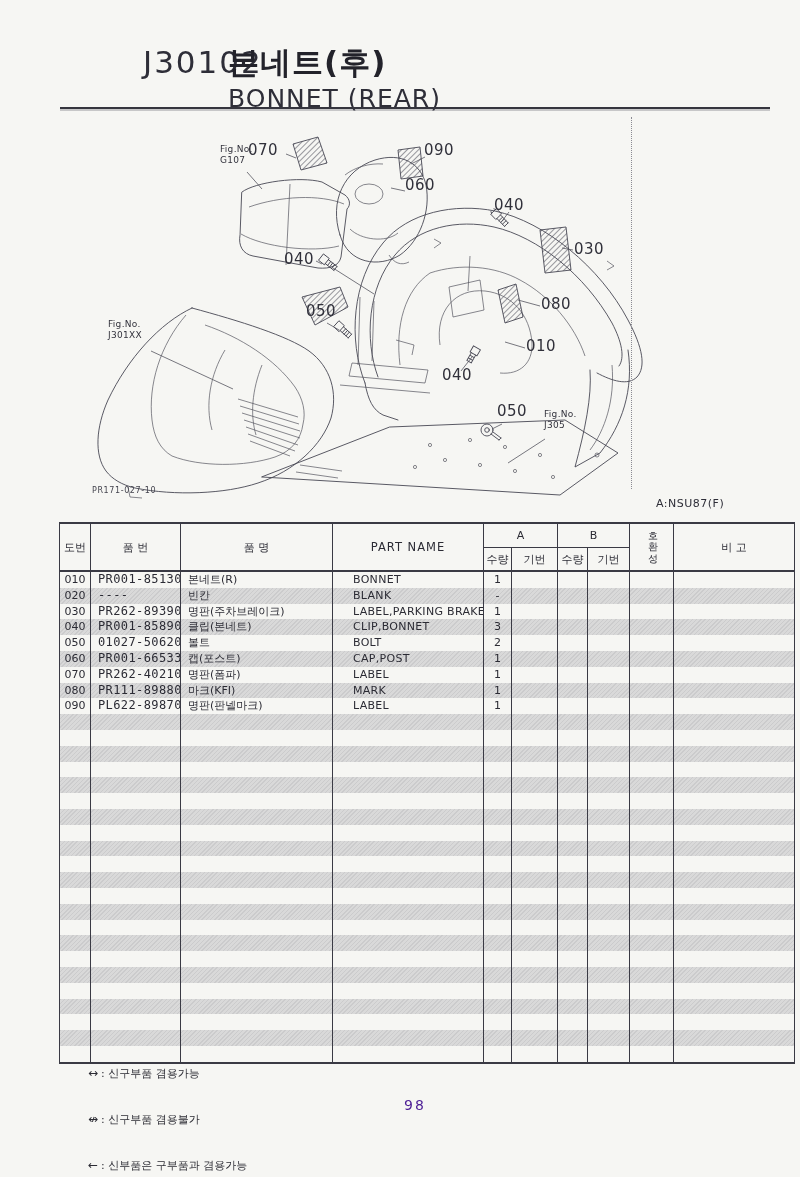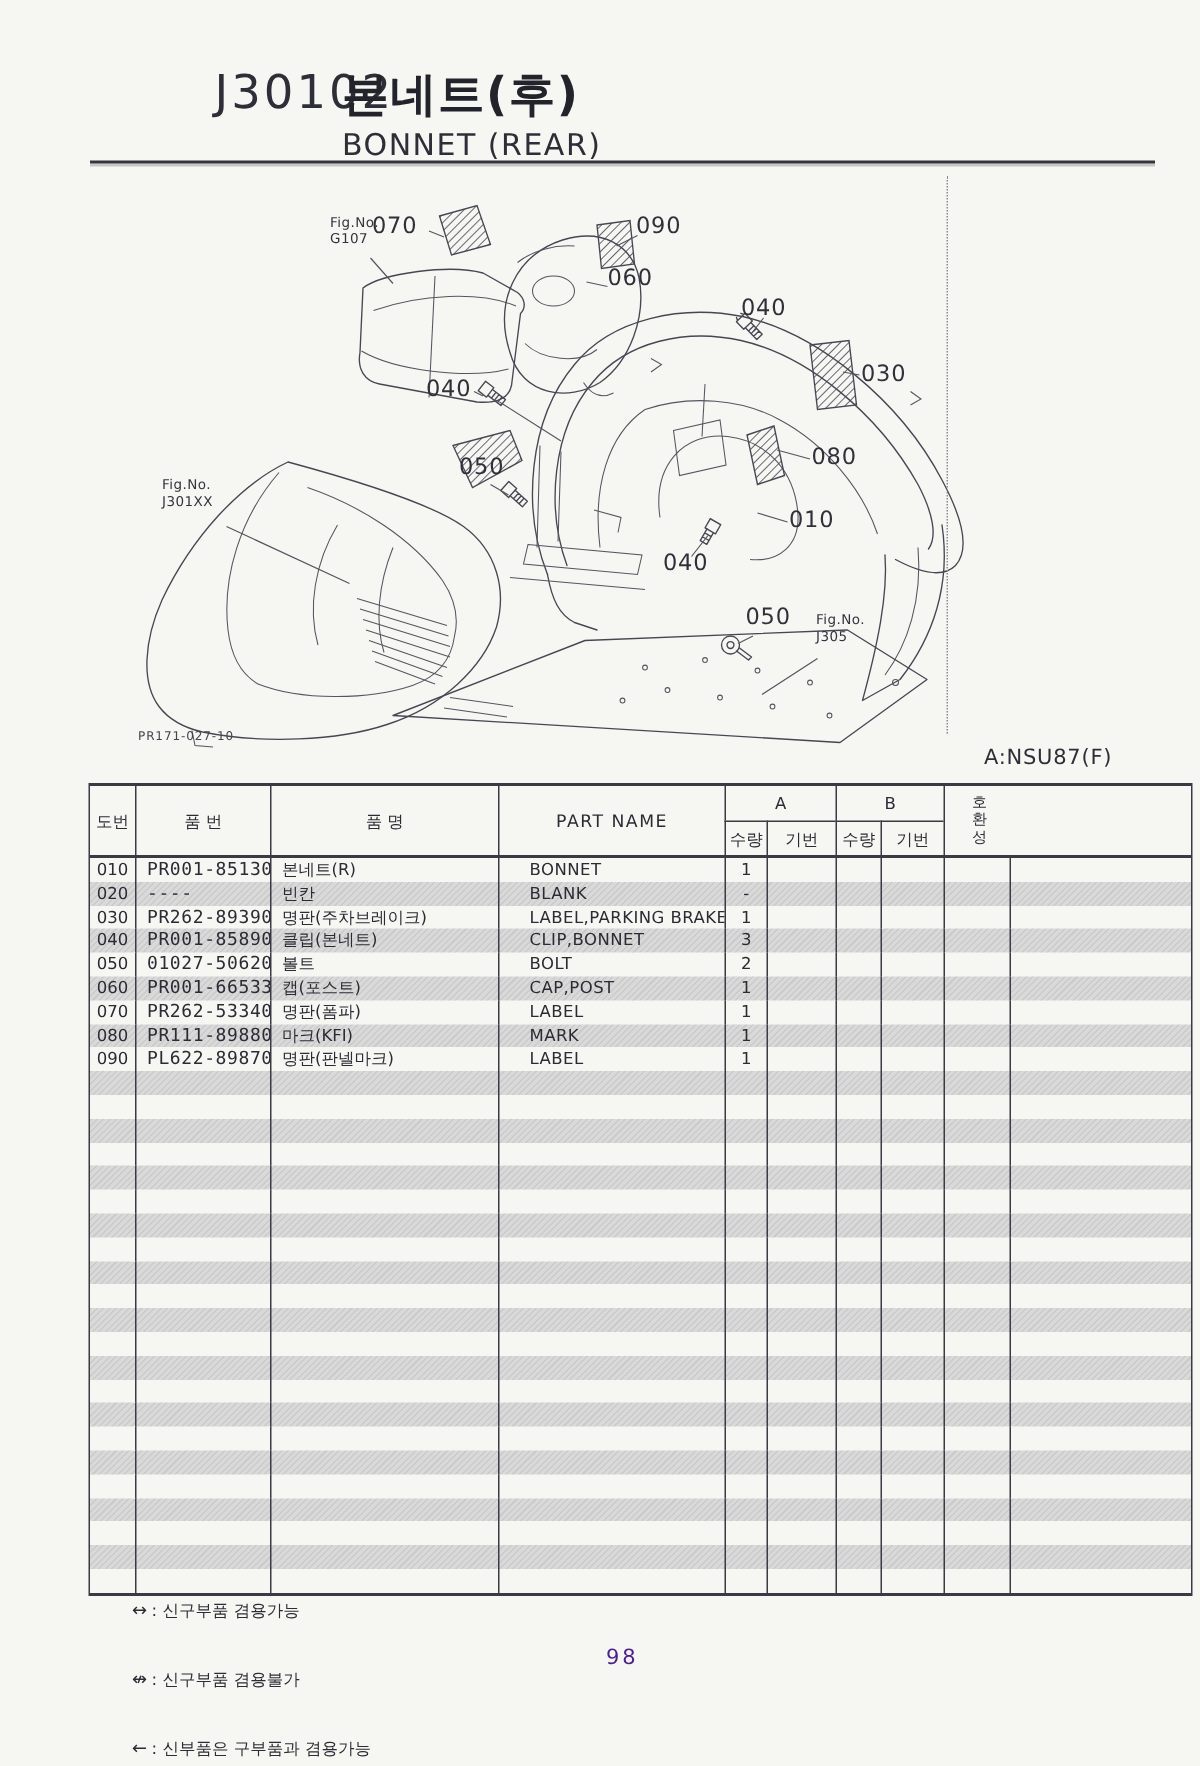--- a/index.html
+++ b/index.html
@@ -14,27 +14,27 @@
     background:var(--paper);
     font-family:"DejaVu Sans","Liberation Sans",sans-serif;
     color:var(--text);
     position:relative;
   }
   .abs{position:absolute;}
 
   
   .code-title{left:112px;top:44px;font-size:31px;letter-spacing:2px;color:#2e2e38;margin-left:31px;}
   .ko-title{left:228px;top:42px;font-size:31px;font-weight:bold;letter-spacing:1px;color:#23232b;}
-  .en-title{left:228px;top:84px;font-size:20px;letter-spacing:1px;color:#2e2e38;}
+  .en-title{left:228px;top:84px;font-size:25px;letter-spacing:1px;color:#2e2e38;}
   .title-rule{left:60px;top:107px;width:710px;height:2px;background:#35353e;box-shadow:0 2px 0 rgba(60,60,70,.25);}
 
   
   .diagram{left:0;top:115px;width:800px;height:400px;}
   .dotted-line{left:631px;top:117px;height:372px;width:0;border-left:1px dotted #8a8a92;}
-  .variant-note{left:656px;top:497px;font-size:14px;letter-spacing:.5px;color:#2e2e38;}
+  .variant-note{left:656px;top:497px;font-size:11px;letter-spacing:.5px;color:#2e2e38;}
   .callout{font-size:15px;letter-spacing:.5px;color:#30303a;}
   .figref{font-size:9px;line-height:11px;color:#33333d;letter-spacing:.3px;}
   .drawno{left:92px;top:486px;font-size:8px;letter-spacing:.6px;color:#44444e;}
   svg .art{fill:none;stroke:#474753;stroke-width:.9;stroke-linecap:round;stroke-linejoin:round;}
   svg .thin{fill:none;stroke:#55555f;stroke-width:.7;}
   svg .leader{fill:none;stroke:#55555f;stroke-width:.8;}
   svg .hatched{fill:url(#hatch);stroke:#474753;stroke-width:.9;}
 
   
   .ptable{
@@ -225,20 +225,21 @@
       <div class="hcell h2 partname-h" style="grid-column:4">PART NAME</div>
       <div class="hcell hgroup" style="grid-column:5/7;grid-row:1">A</div>
       <div class="hcell hgroup" style="grid-column:7/9;grid-row:1">B</div>
       <div class="hcell hsub" style="grid-column:5;grid-row:2">수량</div>
       <div class="hcell hsub" style="grid-column:6;grid-row:2">기번</div>
       <div class="hcell hsub" style="grid-column:7;grid-row:2">수량</div>
       <div class="hcell hsub" style="grid-column:8;grid-row:2">기번</div>
       <div class="hcell h2" style="grid-column:9">
         <span class="compat-txt">호환성</span>
       </div>
+      <div class="hcell h2" style="grid-column:10">비  고</div>
     </div>
     <div>
         <div class="tgrid trow">
           <div class="tcell c-ref">010</div>
           <div class="tcell c-pno">PR001-85130</div>
           <div class="tcell c-ko">본네트(R)</div>
           <div class="tcell c-en">BONNET</div>
           <div class="tcell c-qa">1</div>
           <div class="tcell c-ka"></div>
           <div class="tcell c-qb"></div>
@@ -301,21 +302,21 @@
           <div class="tcell c-en">CAP,POST</div>
           <div class="tcell c-qa">1</div>
           <div class="tcell c-ka"></div>
           <div class="tcell c-qb"></div>
           <div class="tcell c-kb"></div>
           <div class="tcell c-cp"></div>
           <div class="tcell c-rm"></div>
         </div>
         <div class="tgrid trow">
           <div class="tcell c-ref">070</div>
-          <div class="tcell c-pno">PR262-53340</div>
+          <div class="tcell c-pno">PR262-40210</div>
           <div class="tcell c-ko">명판(폼파)</div>
           <div class="tcell c-en">LABEL</div>
           <div class="tcell c-qa">1</div>
           <div class="tcell c-ka"></div>
           <div class="tcell c-qb"></div>
           <div class="tcell c-kb"></div>
           <div class="tcell c-cp"></div>
           <div class="tcell c-rm"></div>
         </div>
         <div class="tgrid trow stripe">

